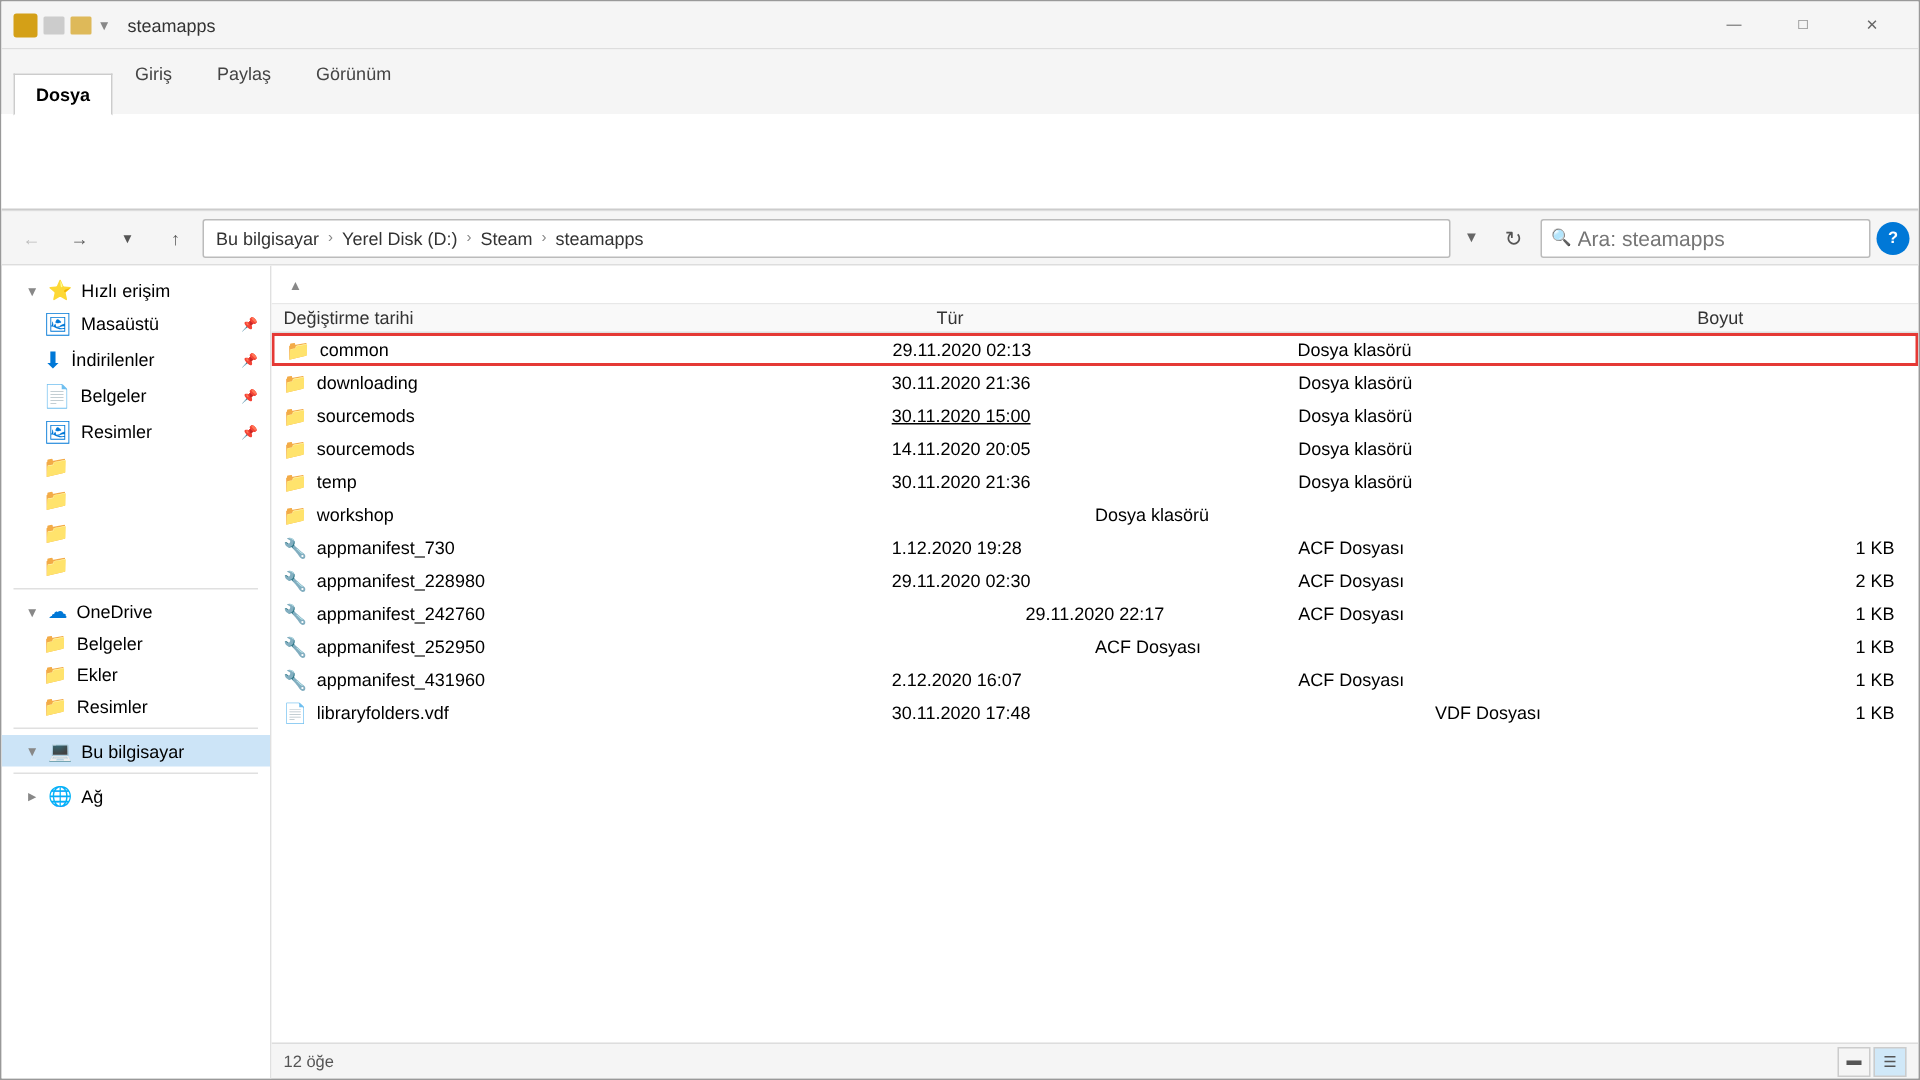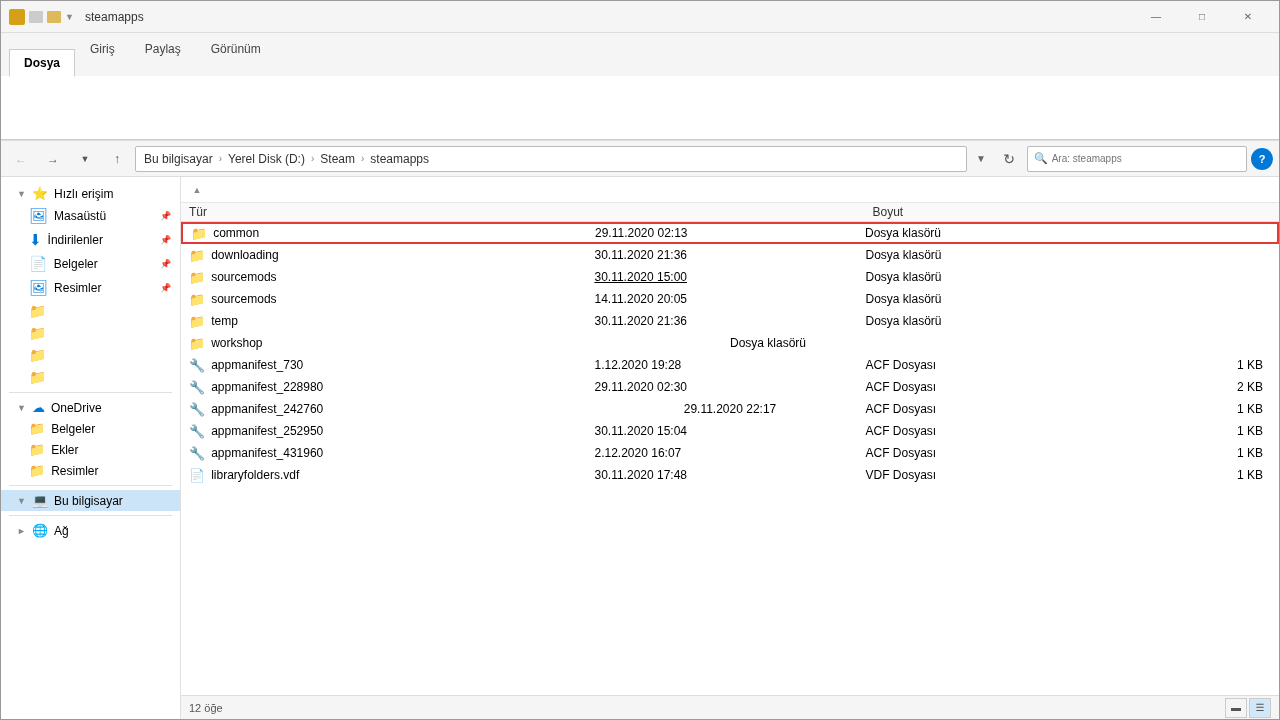--- a/index.html
+++ b/index.html
@@ -133,21 +133,21 @@
       border: 1px solid #bbb;
       border-radius: 2px;
       display: flex;
       align-items: center;
       padding: 0 6px;
       gap: 4px;
       background: #fff;
     }
     .search-icon { color: #888; font-size: 11px; }
     .search-input {
-      border: none; outline: none; font-size: 10px; color: #666; background: transparent; flex: 1;
+      border: none; outline: none; font-size: 14px; color: #666; background: transparent; flex: 1;
     }
     .help-btn {
       width: 22px; height: 22px;
       background: #0078d7;
       border-radius: 50%;
       color: #fff;
       display: flex; align-items: center; justify-content: center;
       font-size: 11px; font-weight: bold; cursor: pointer;
     }
 
@@ -220,21 +220,21 @@
       background: #f9f9f9;
       font-size: 12px;
       color: #333;
       font-weight: 400;
       position: sticky;
       top: 0;
     }
     .col-name { flex: 2.2; padding-right: 8px; }
     .col-date { flex: 1.5; }
     .col-type { flex: 1.4; }
-    .col-size { flex: 0.8; text-align: left; padding-right: 8px; }
+    .col-size { flex: 0.8; text-align: center; padding-right: 8px; }
 
     .file-row {
       display: flex;
       align-items: center;
       padding: 2px 8px;
       cursor: pointer;
       font-size: 12px;
       height: 22px;
     }
     .file-row.highlighted { border: 2px solid #e53935; }
@@ -400,20 +400,21 @@
         </div>
       </div>
     </div>
 
     <div class="content-area">
       <div class="sort-bar">
         <div class="sort-toggle">▲</div>
       </div>
 
       <div class="file-list-header">
+        <div class="col-date">Değiştirme tarihi</div>
         <div class="col-type">Tür</div>
         <div class="col-size">Boyut</div>
       </div>
 
       <div class="file-list" id="file-list">
       <div class="file-row highlighted" style="border: 2px solid rgb(229, 57, 53); background: rgb(255, 255, 255);">
     <div class="col-name" style="display:flex;align-items:center;flex:2.2;padding-right:8px;">
       <span class="file-icon folder-color">📁</span>
       <span>common</span>
     </div>
@@ -490,40 +491,39 @@
     </div>
     <div class="col-date" style="flex:1.5;text-align:center;">29.11.2020 22:17</div>
     <div class="col-type" style="flex:1.4;">ACF Dosyası</div>
     <div class="col-size" style="flex:0.8;text-align:right;padding-right:8px;">1 KB</div>
   </div>
           <div class="file-row">
     <div class="col-name" style="display:flex;align-items:center;flex:2.2;padding-right:8px;">
       <span class="file-icon" style="color:#666;">🔧</span>
       <span>appmanifest_252950</span>
     </div>
-    <div class="col-date" style="flex:1.5;">30.11.2020 15:04</div>
     <div class="col-type" style="flex:1.4;">ACF Dosyası</div>
     <div class="col-size" style="flex:0.8;text-align:right;padding-right:8px;">1 KB</div>
   </div>
           <div class="file-row">
     <div class="col-name" style="display:flex;align-items:center;flex:2.2;padding-right:8px;">
       <span class="file-icon" style="color:#666;">🔧</span>
       <span>appmanifest_431960</span>
     </div>
     <div class="col-date" style="flex:1.5;">2.12.2020 16:07</div>
     <div class="col-type" style="flex:1.4;">ACF Dosyası</div>
     <div class="col-size" style="flex:0.8;text-align:right;padding-right:8px;">1 KB</div>
   </div>
           <div class="file-row">
     <div class="col-name" style="display:flex;align-items:center;flex:2.2;padding-right:8px;">
       <span class="file-icon" style="color:#888;">📄</span>
       <span>libraryfolders.vdf</span>
     </div>
     <div class="col-date" style="flex:1.5;">30.11.2020 17:48</div>
-    <div class="col-type" style="flex:1.4;">VDF Dosyası</div>
+    <div class="col-type" style="flex:1.4;text-align:center;">VDF Dosyası</div>
     <div class="col-size" style="flex:0.8;text-align:right;padding-right:8px;">1 KB</div>
   </div>
         </div>
 
       <div class="status-bar">
         <span>12 öğe</span>
         <div class="view-toggle">
           <div class="view-btn">▬</div>
           <div class="view-btn active">☰</div>
         </div>

